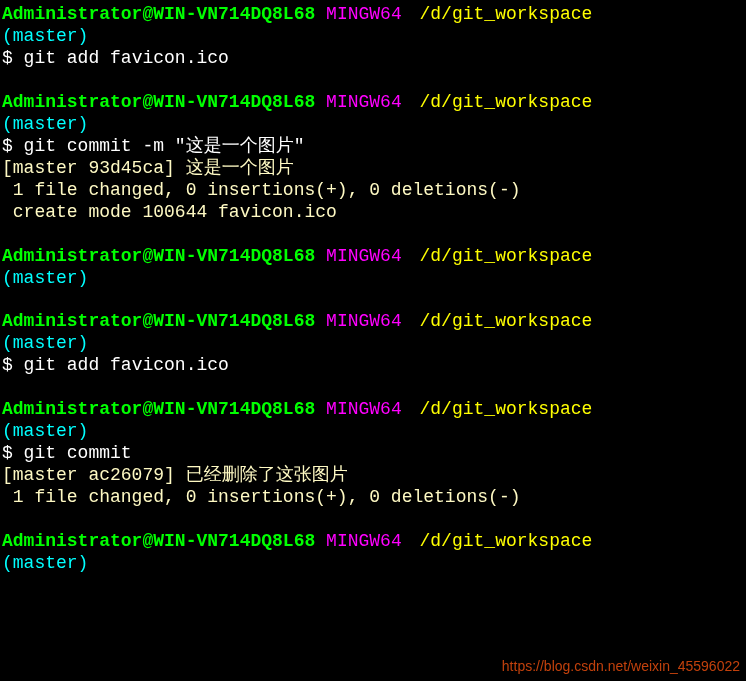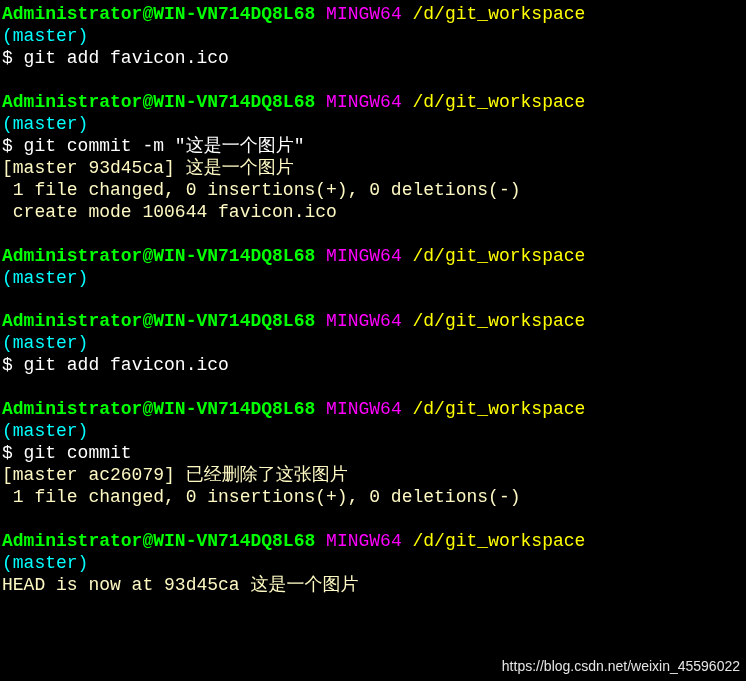--- a/index.html
+++ b/index.html
@@ -11,31 +11,31 @@
       font-size: 18px;
       line-height: 1.22;
       color: #fff;
       padding: 4px 2px;
       overflow: hidden;
       position: relative;
     }
     .line { white-space: pre; }
     .green { color: #00ff00; font-weight: bold; }
     .magenta { color: #ff00ff; }
-    .yellow { color: #ffff00; }
+    .yellow { color: #ffff00; margin-left: 7px; }
     .cyan { color: #00ffff; text-align: right; }
     .white { color: #ffffff; }
     .gray { color: #fef9c3; }
     .watermark {
       position: absolute;
       bottom: 6px;
       right: 6px;
       font-family: Arial, sans-serif;
       font-size: 14px;
-      color: #e5e5e5;
+      color: #c2410c;
     }
     .spacer { height: 22px; }
   </style>
 </head>
 <body>
 
 <div id="terminal">
     <div class="line"><span class="green">Administrator@WIN-VN714DQ8L68</span> <span class="magenta">MINGW64</span> <span class="yellow">/d/git_workspace</span></div>
     <div class="line"><span class="cyan">(master)</span></div>
     <div class="line"><span class="white">$ </span><span class="white">git add favicon.ico</span></div>
@@ -55,16 +55,15 @@
     <div class="line"><span class="white">$ </span><span class="white">git add favicon.ico</span></div>
     <div class="spacer"></div>
     <div class="line"><span class="green">Administrator@WIN-VN714DQ8L68</span> <span class="magenta">MINGW64</span> <span class="yellow">/d/git_workspace</span></div>
     <div class="line"><span class="cyan">(master)</span></div>
     <div class="line"><span class="white">$ </span><span class="white">git commit</span></div>
     <div class="line gray">[master ac26079] 已经删除了这张图片</div>
     <div class="line gray"> 1 file changed, 0 insertions(+), 0 deletions(-)</div>
     <div class="spacer"></div>
     <div class="line"><span class="green">Administrator@WIN-VN714DQ8L68</span> <span class="magenta">MINGW64</span> <span class="yellow">/d/git_workspace</span></div>
     <div class="line"><span class="cyan">(master)</span></div>
-    <div class="line gray">HEAD is now at 93d45ca 这是一个图片</div>
   </div>
 
 <div class="watermark">https://blog.csdn.net/weixin_45596022</div>
 
 </body></html>

